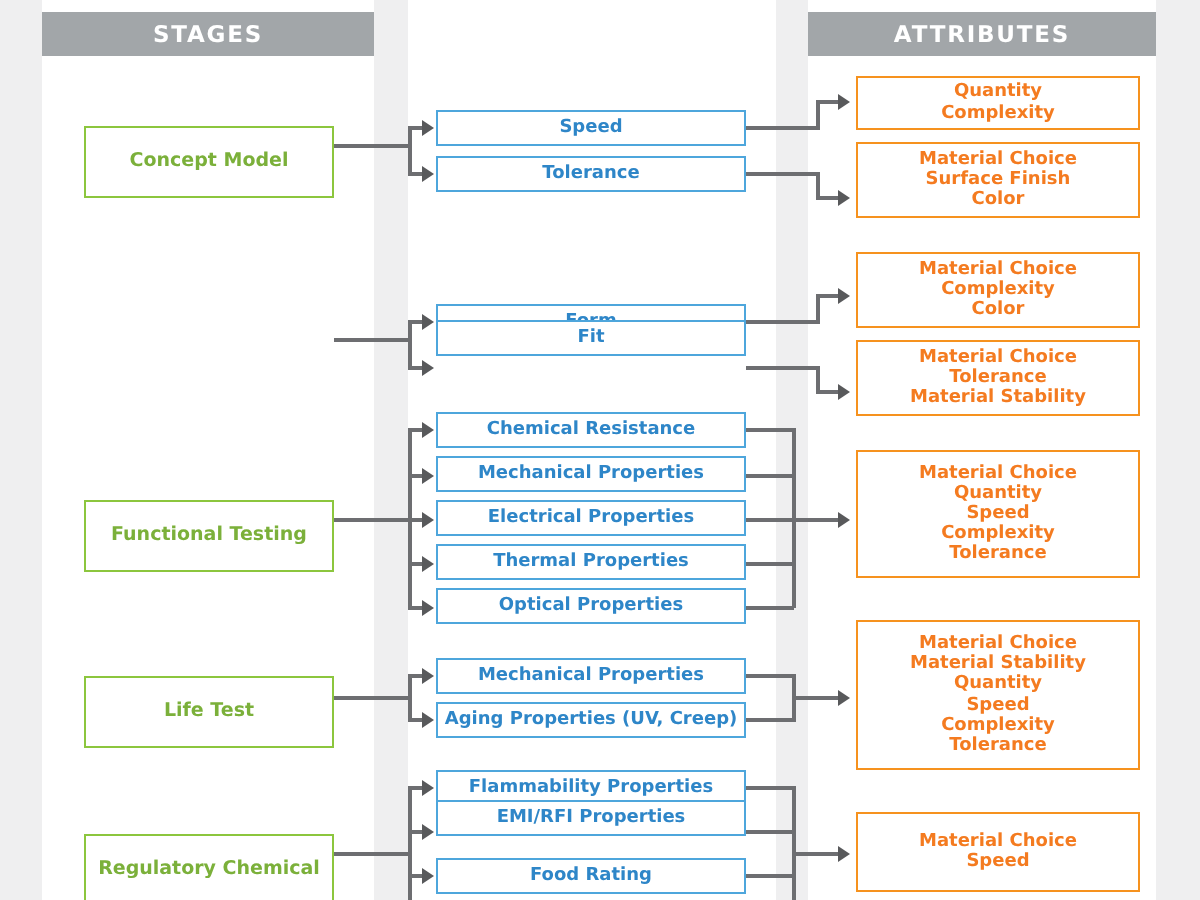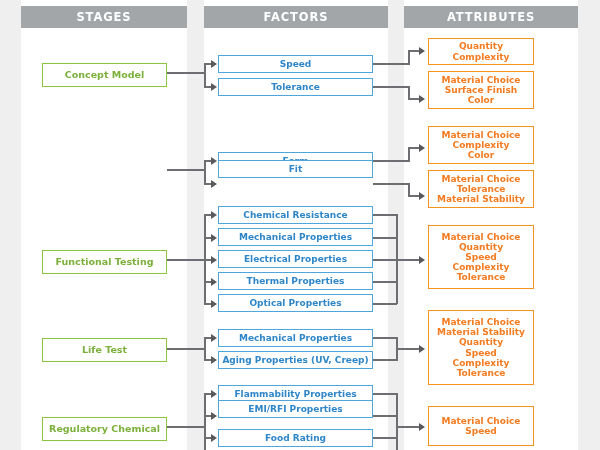--- a/index.html
+++ b/index.html
@@ -31,31 +31,31 @@
   
   .node{
     position:absolute;box-sizing:border-box;
     display:flex;align-items:center;justify-content:center;
     text-align:center;background:#ffffff;
     line-height:1.13;
   }
   .node.stage{
     border:1.5px solid #8cc63e;color:#7bb03a;
     font-size:9.5px;font-weight:bold;
-    left:42px;width:125px;height:24px;
+    left:42px;width:125px;height:36px;
   }
   .node.factor{
     border:1.5px solid #4ea6dc;color:#2e86c8;
     font-size:9px;font-weight:bold;
     left:218px;width:155px;height:18px;
   }
   .node.attribute{
     border:1.5px solid #f6921e;color:#f47b20;
     font-size:9px;font-weight:bold;
-    left:428px;width:106px;
+    left:428px;width:142px;
     white-space:pre-line;
   }
 
   
   .ln{position:absolute;background:#6d6e71;}
   .ln.h{height:1.6px;}
   .ln.v{width:1.6px;}
   .arrow{
     position:absolute;width:0;height:0;
     border-top:4px solid transparent;
@@ -66,21 +66,20 @@
 </head>
 <body>
 
 <div id="canvas">
 
   <div class="panel" id="panel-stages"></div>
   <div class="panel" id="panel-factors"></div>
   <div class="panel" id="panel-attributes"></div>
 
   <div class="col-header" id="hdr-stages">STAGES</div>
-  <div class="col-header" id="hdr-factors">FACTORS</div>
   <div class="col-header" id="hdr-attributes">ATTRIBUTES</div>
 
   <div class="ln h" style="left:167px;top:72px;width:39px;"></div>
   <div class="ln v" style="left:204px;top:63px;height:24px;"></div>
   <div class="ln h" style="left:204px;top:63px;width:10px;"></div>
   <div class="ln h" style="left:204px;top:86px;width:10px;"></div>
   <div class="arrow" style="left:211px;top:60px;"></div>
   <div class="arrow" style="left:211px;top:83px;"></div>
 
   <div class="ln h" style="left:373px;top:63px;width:36px;"></div>

